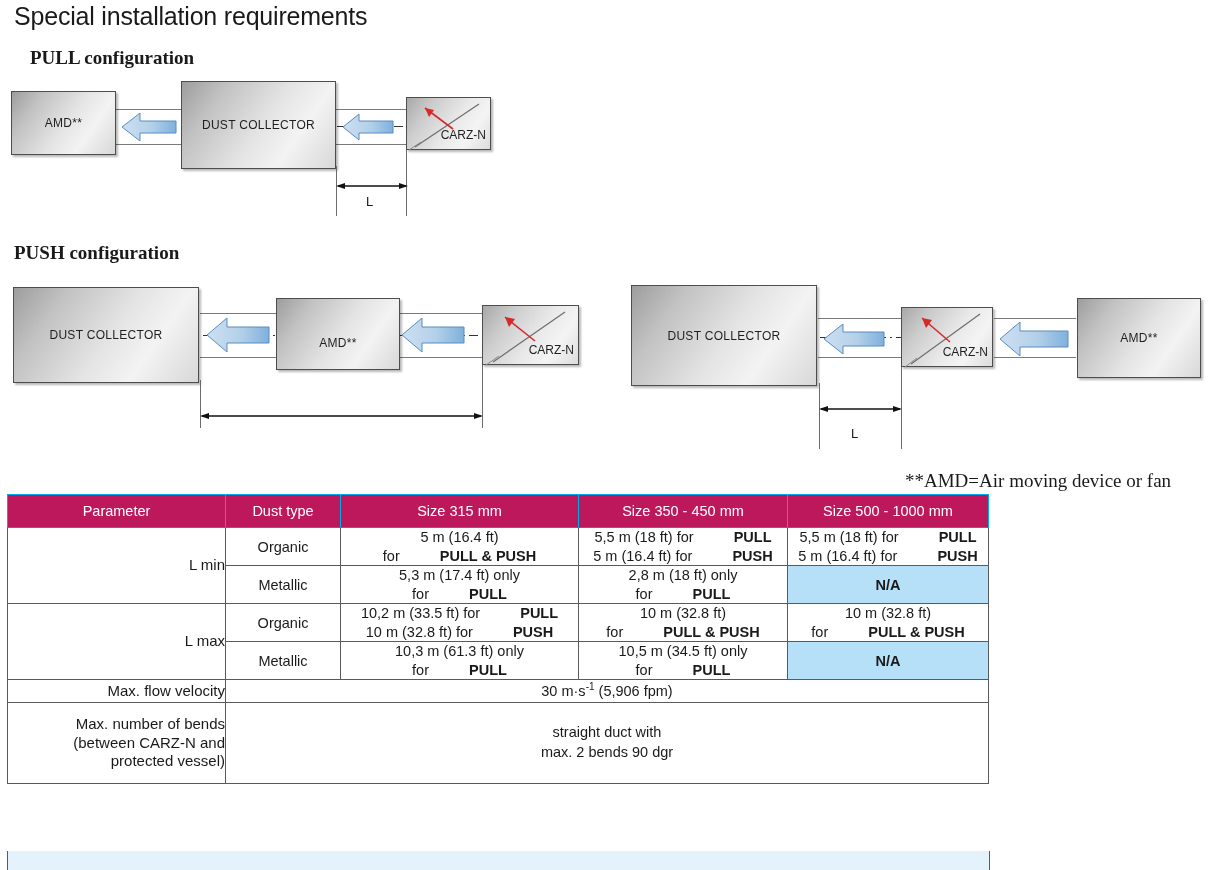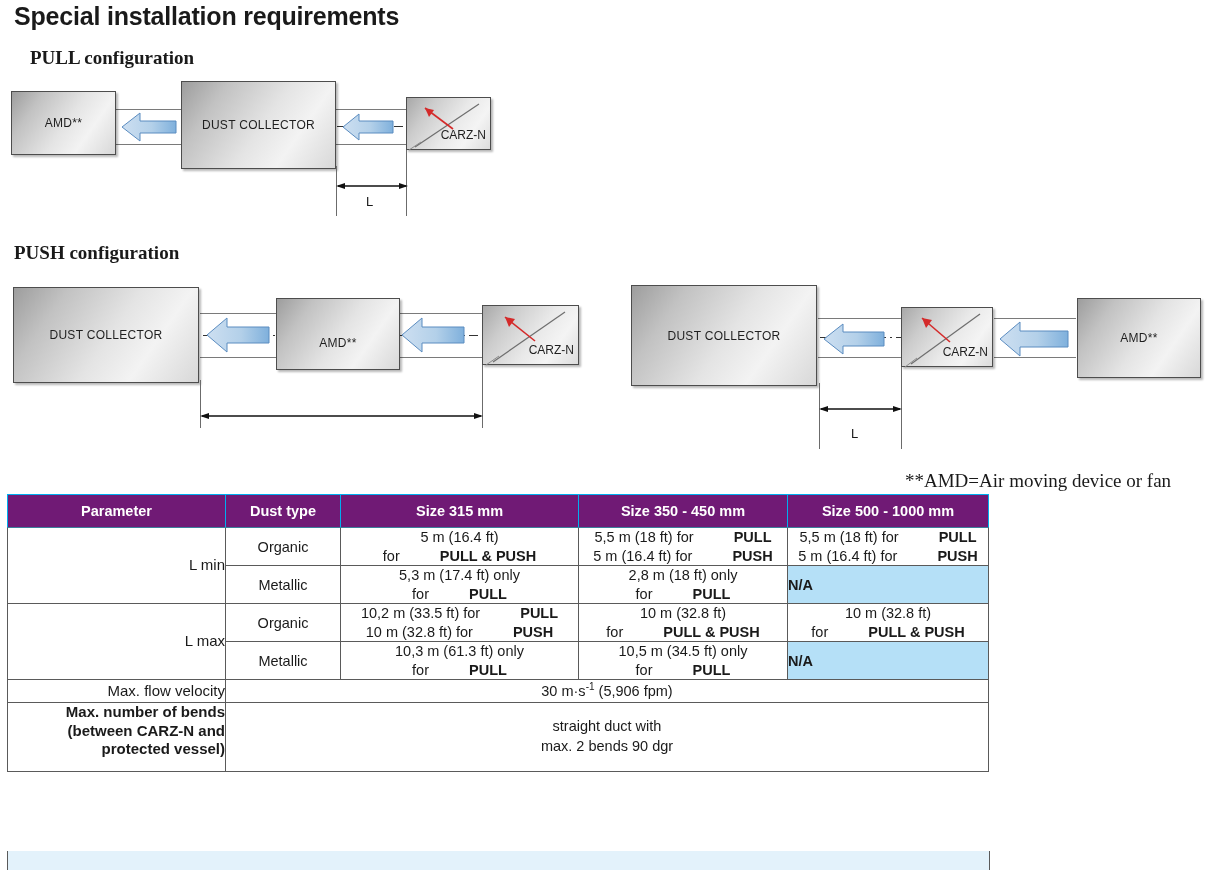--- a/index.html
+++ b/index.html
@@ -14,21 +14,21 @@
     font-family: "Liberation Sans", sans-serif;
     overflow: hidden;
   }
 
   
   .page-title {
     position: absolute;
     left: 14px;
     top: 2px;
     font-family: "Liberation Sans", sans-serif;
-    font-weight: bold;
+    font-weight: normal;
     font-size: 25px;
     color: #1a1a1a;
     letter-spacing: -0.2px;
     text-align: center;
   }
   .section-title {
     position: absolute;
     font-family: "Liberation Serif", serif;
     font-weight: bold;
     font-size: 19px;
@@ -124,24 +124,24 @@
     border-collapse: collapse;
     table-layout: fixed;
     font-family: "Liberation Sans", sans-serif;
   }
   .spec-table td, .spec-table th {
     border: 1px solid #5a5a5a;
     padding: 0;
     vertical-align: middle;
   }
   .spec-table thead th {
-    background: #701a75;
+    background: #be185d;
     color: #ffffff;
     font-size: 14.5px;
-    font-weight: bold;
+    font-weight: normal;
     text-align: center;
     height: 32px;
     border-color: #00AEEF;
     border-bottom: 1px solid #3c7f9c;
   }
   .spec-table thead th.hdr-param { border-left: 1px solid #00AEEF; }
   .cell {
     text-align: center;
     font-size: 14.5px;
     color: #1a1a1a;
@@ -157,20 +157,21 @@
     padding: 8px 0 8px 12px;
     line-height: 1.25;
   }
   .dusttype {
     text-align: center;
     font-size: 14.5px;
     color: #1a1a1a;
   }
   .na-cell {
     background: #B5E0F7;
+    text-align: center;
     font-size: 14.5px;
     font-weight: bold;
     color: #1a1a1a;
     margin-top: 28px;
   }
   .wide-cell {
     text-align: center;
     font-size: 14.5px;
     color: #1a1a1a;
     line-height: 1.35;
@@ -416,21 +417,21 @@
     </tr>
 
     <tr>
       <td class="rowlabel">Max. flow velocity</td>
       <td class="wide-cell" colspan="4">
         <span>30 m·s</span><span class="sup">-1</span><span> (5,906 fpm)</span>
       </td>
     </tr>
 
     <tr>
-      <td class="rowlabel" style="padding-bottom:12px;font-weight:bold;">
+      <td class="rowlabel" style="padding-top:12px;padding-bottom:12px;">
         <span>Max. number of bends</span><br>
         <span>(between CARZ-N and</span><br>
         <span>protected vessel)</span>
       </td>
       <td class="wide-cell" colspan="4">
         <span>straight duct with</span><br>
         <span>max. 2 bends 90 dgr</span>
       </td>
     </tr>
   </tbody>

